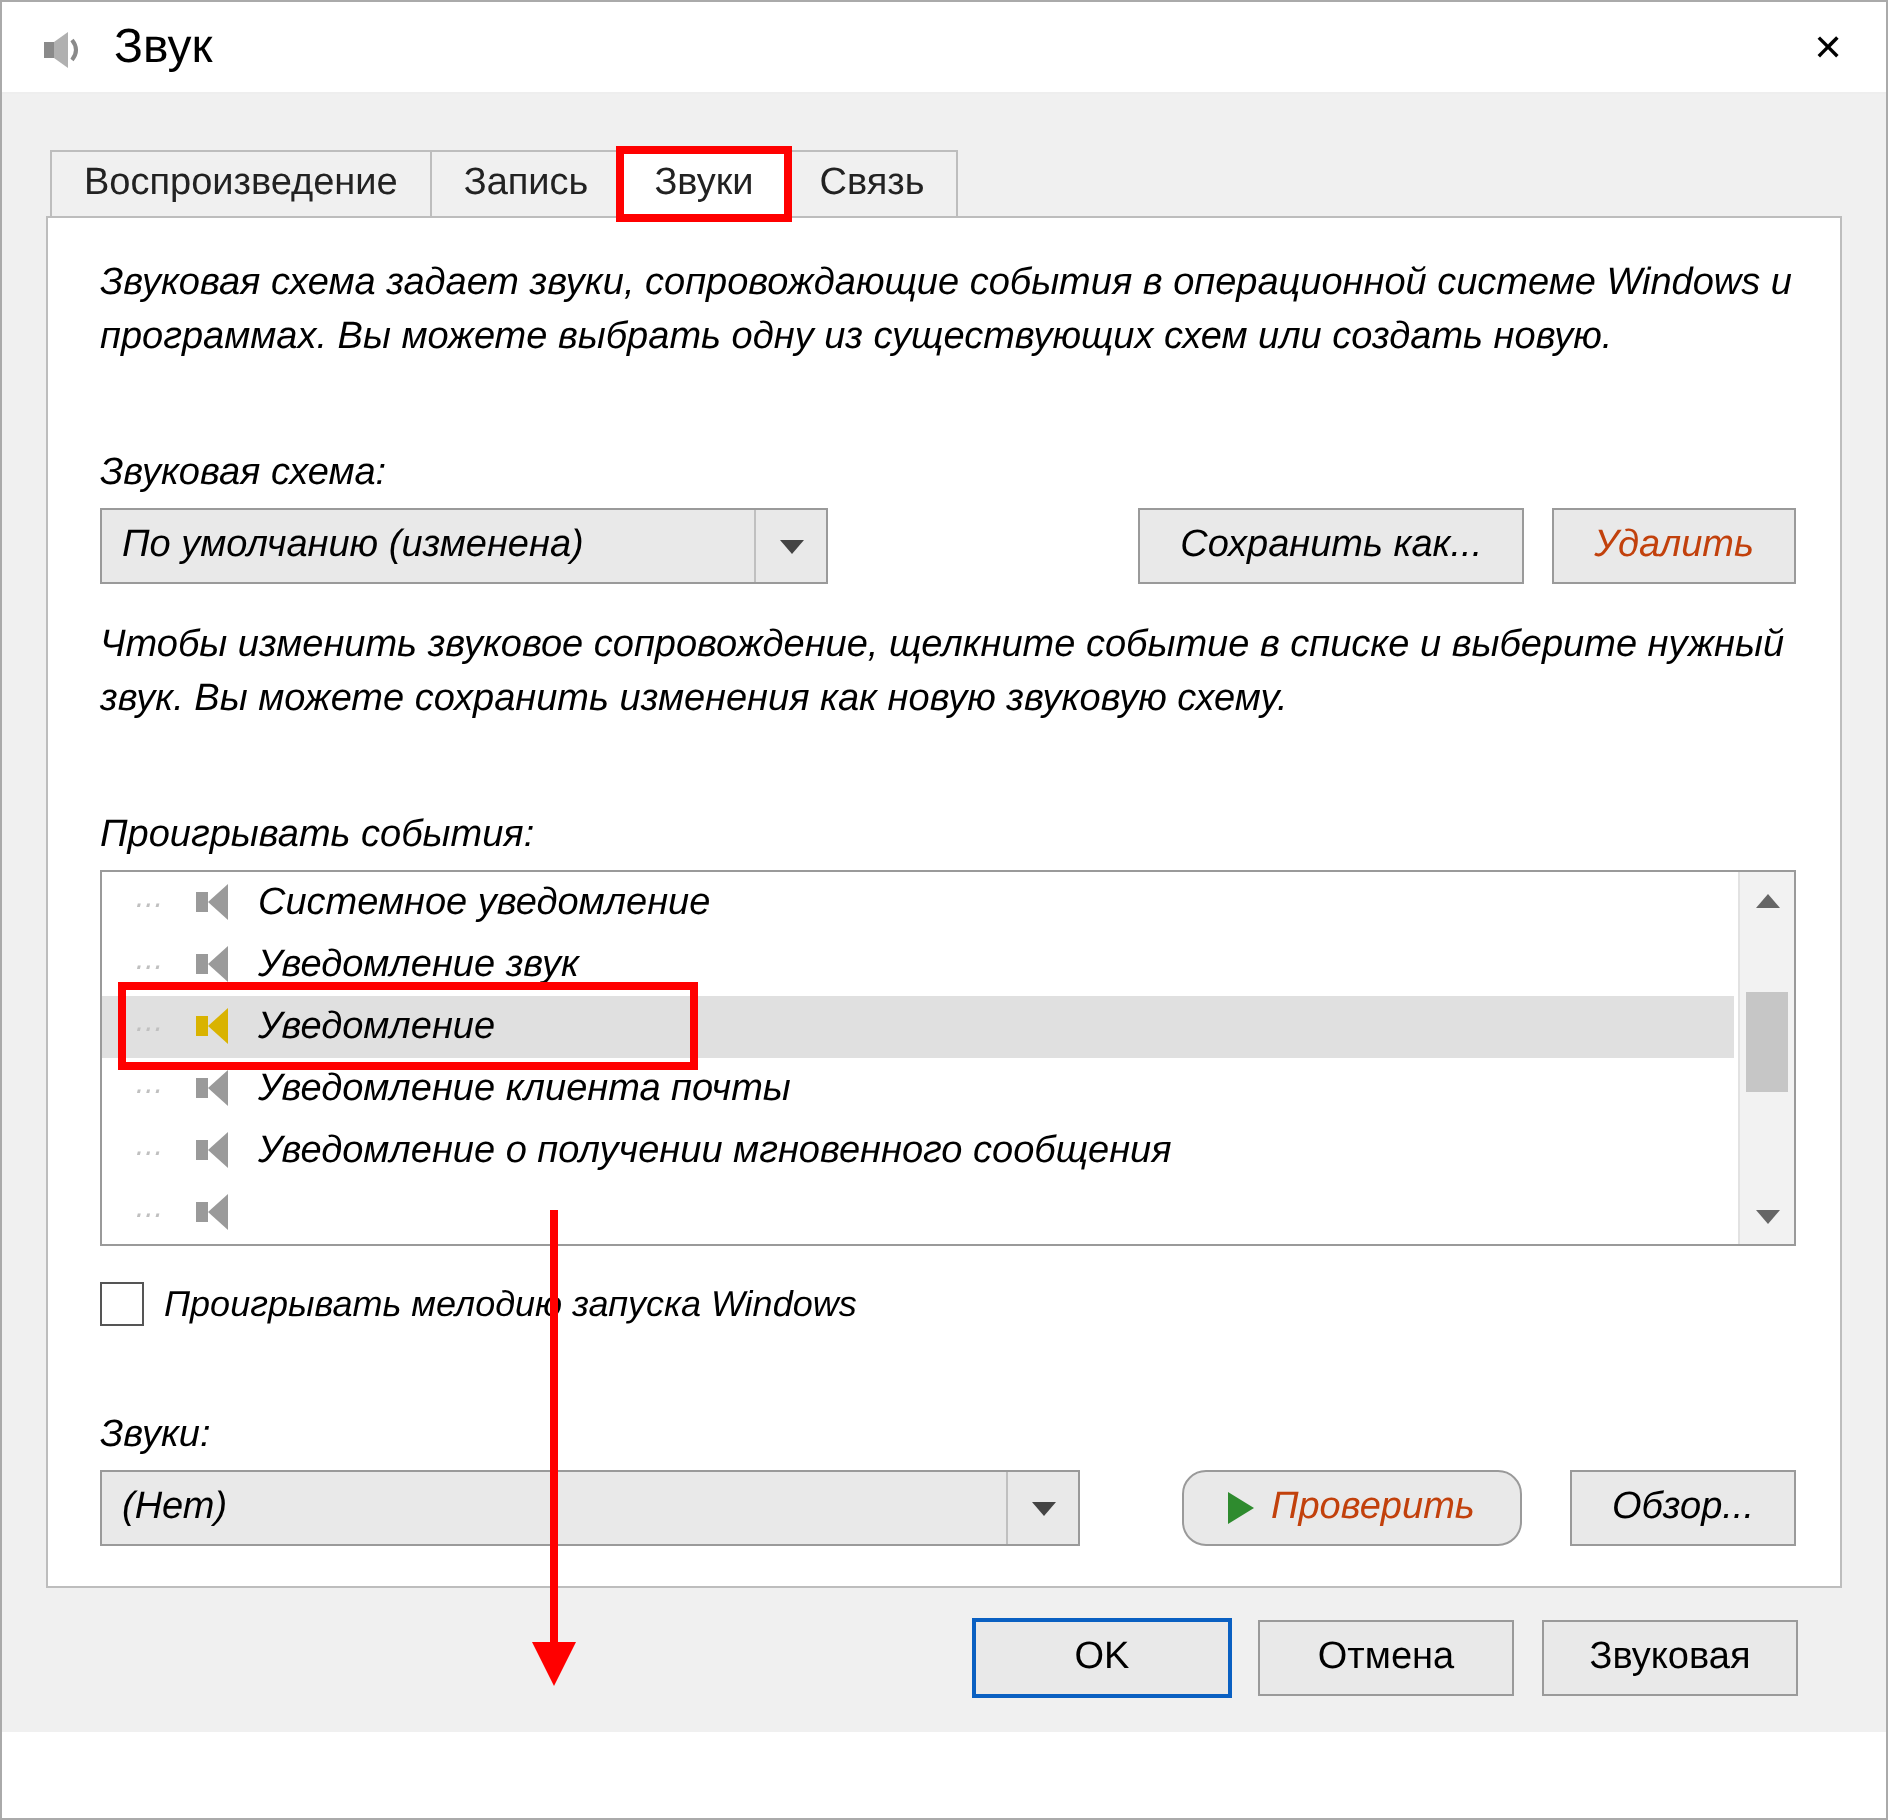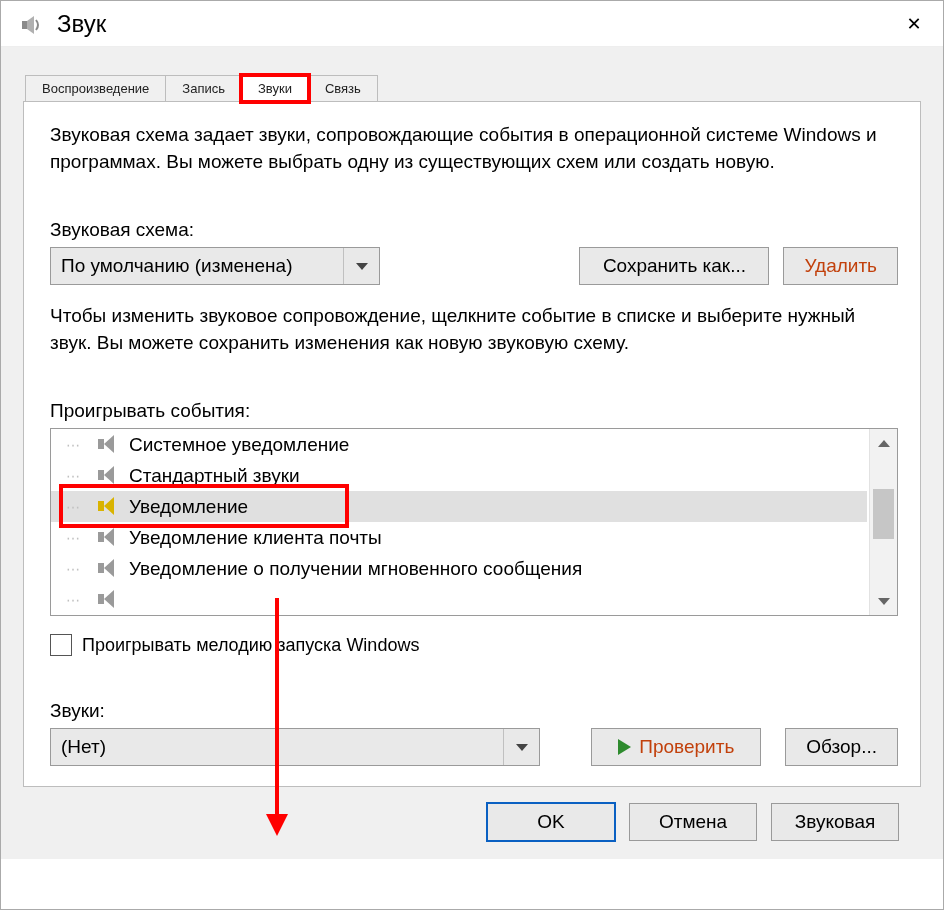--- a/index.html
+++ b/index.html
@@ -16,21 +16,21 @@
   .window { border: 1px solid #aaa; width: 944px; height: 910px; background: #fff; }
   .titlebar {
     display: flex; align-items: center; height: 46px;
     padding: 0 6px 0 18px; border-bottom: 1px solid #eee;
   }
   .titlebar .app-icon { width: 24px; height: 24px; margin-right: 14px; }
   .titlebar .title { flex: 1; font-size: 24px; }
   .close-x { width: 46px; height: 46px; display: flex; align-items: center; justify-content: center; }
   .close-x::before { content: "✕"; font-size: 18px; color: #000; }
   .dialog-area { background: #f0f0f0; padding: 28px 22px 0 22px; }
-  .tabs { display: flex; align-items: flex-end; gap: 0; font-size: 13px; margin-left: 2px; }
+  .tabs { display: flex; align-items: flex-end; gap: 0; font-size: 19px; margin-left: 2px; }
   .tab {
     padding: 5px 16px 6px;
     background: #f0f0f0;
     border: 1px solid #bdbdbd;
     border-bottom: none;
     margin-right: -1px;
     color: #222;
   }
   .tab.active { background: #fff; position: relative; z-index: 2; }
   .tab-highlight { outline: 4px solid #ff0000; outline-offset: -2px; }
@@ -117,27 +117,27 @@
 
   <div class="dialog-area">
 
     <div class="tabs">
       <div class="tab">Воспроизведение</div>
       <div class="tab">Запись</div>
       <div class="tab active tab-highlight">Звуки</div>
       <div class="tab">Связь</div>
     </div>
 
-    <div class="panel" style="position:relative;">
+    <div class="panel" style="position:relative;font-style:italic;">
 
       <div class="desc">Звуковая схема задает звуки, сопровождающие события в операционной системе Windows и программах. Вы можете выбрать одну из существующих схем или создать новую.</div>
 
       <div class="label">Звуковая схема:</div>
       <div class="row">
-        <div class="combo" style="width:330px;">
+        <div class="combo" style="width:364px;">
           <span>По умолчанию (изменена)</span>
           <span class="chev"></span>
         </div>
         <div style="flex:1"></div>
         <div class="btn" style="min-width:190px;">Сохранить как...</div>
         <div class="btn disabled" style="min-width:110px;">Удалить</div>
       </div>
 
       <div class="desc">Чтобы изменить звуковое сопровождение, щелкните событие в списке и выберите нужный звук. Вы можете сохранить изменения как новую звуковую схему.</div>
       <div class="label">Проигрывать события:</div>
@@ -145,21 +145,21 @@
       <div class="listbox">
         <div class="listrows">
           <div class="lrow">
             <span class="tree-dots">⋯</span>
               <span class="spk gray"></span>
             <span>Системное уведомление</span>
           </div>
           <div class="lrow">
             <span class="tree-dots">⋯</span>
               <span class="spk gray"></span>
-            <span>Стандартный звуки</span>
+            <span>Уведомление звук</span>
           </div>
           <div class="lrow selected">
             <span class="tree-dots">⋯</span>
               <span class="spk yellow"></span>
             <span>Уведомление</span>
           </div>
           <div class="lrow">
             <span class="tree-dots">⋯</span>
               <span class="spk gray"></span>
             <span>Уведомление клиента почты</span>
@@ -187,21 +187,21 @@
         <span>Проигрывать мелодию запуска Windows</span>
       </div>
 
       <div class="label">Звуки:</div>
       <div class="sounds-combo-row">
         <div class="combo" style="width:490px;">
           <span>(Нет)</span>
           <span class="chev"></span>
         </div>
         <div style="flex:1"></div>
-        <div class="btn disabled" style="min-width:170px;">
+        <div class="btn disabled" style="min-width:170px;border-radius:12px;">
           <span class="play-tri"></span>
           <span>Проверить</span>
         </div>
         <div class="btn" style="min-width:110px;">Обзор...</div>
       </div>
 
       <svg class="arrow-svg" style="left:238px; top:496px;" width="30" height="240">
         <line x1="15" y1="0" x2="15" y2="220" stroke="#ff0000" stroke-width="4"></line>
         <polygon points="15,238 4,216 26,216" fill="#ff0000"></polygon>
       </svg>

